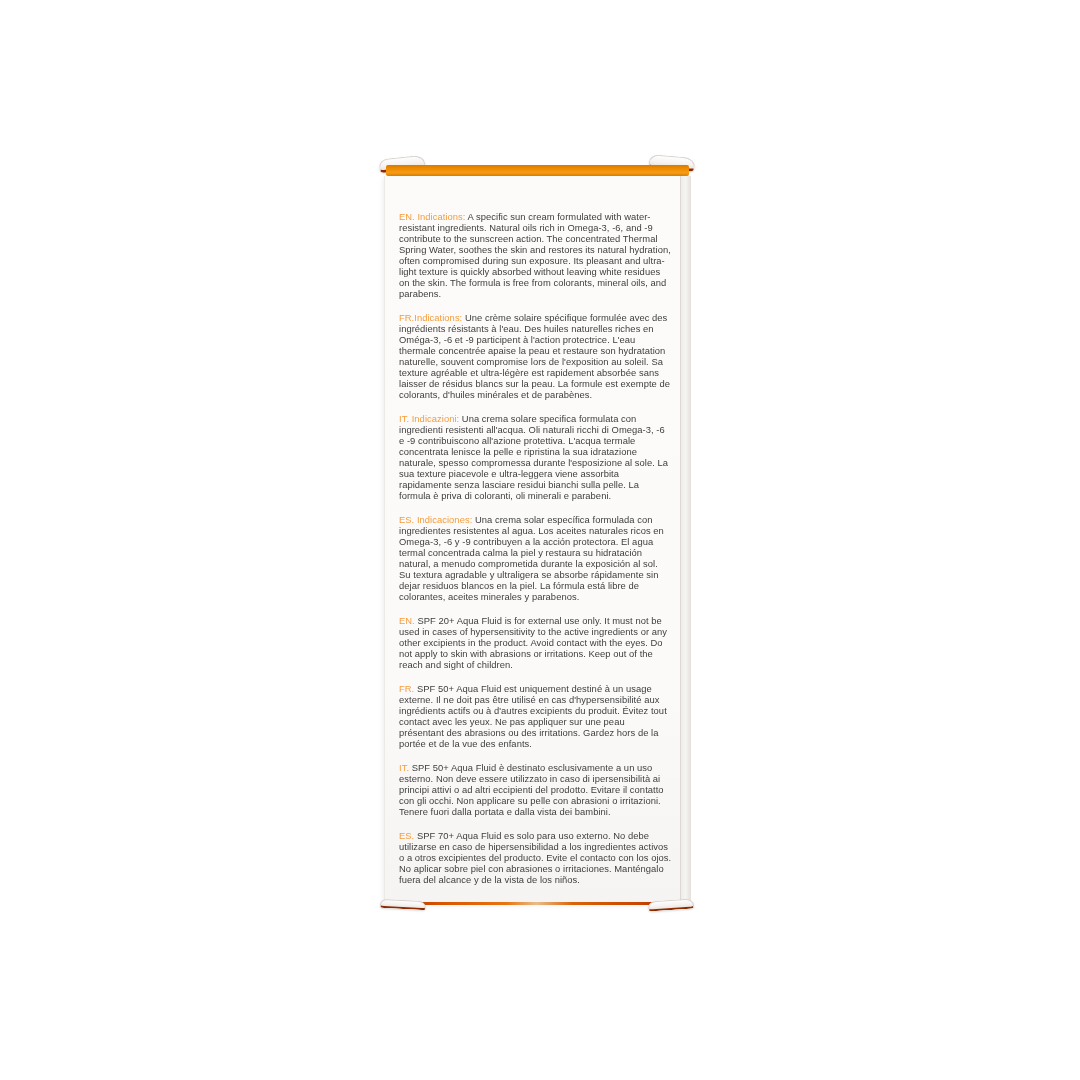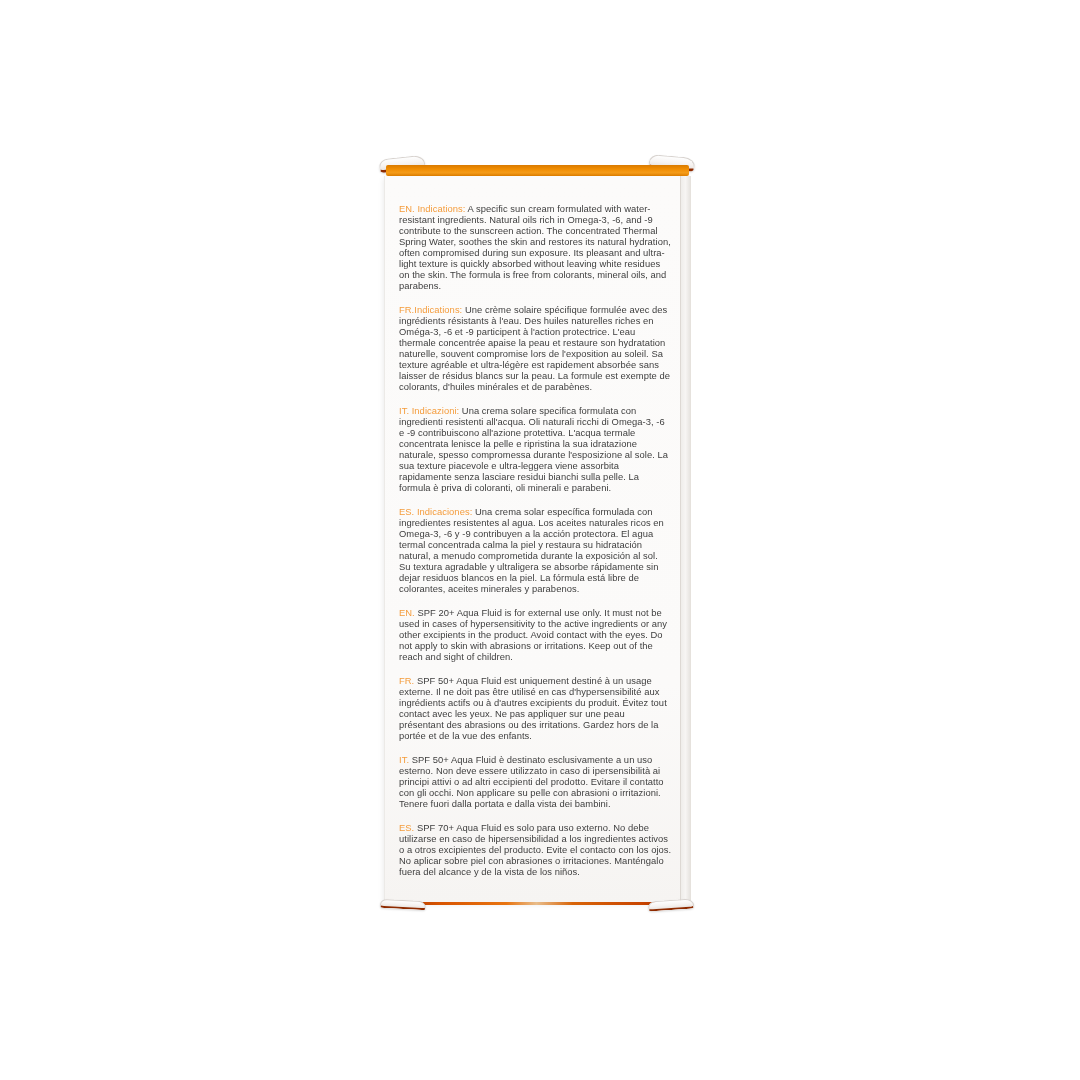--- a/index.html
+++ b/index.html
@@ -61,21 +61,21 @@
   .bottom-edge{
     position:absolute;left:2px;right:4px;bottom:0;height:3px;
     background:linear-gradient(90deg,#9c3000 0%,#d85400 18%,#e87410 40%,#e8bc8a 50%,#d86408 62%,#c84400 85%,#8e2600 100%);
     border-radius:2px;
   }
   
   .text-col{
     position:absolute;left:14px;top:23px;width:273px;
   }
   .para{
-    margin:4px 0 13px 0;
+    margin:12px 0 13px 0;
     font-size:9.4px;
     line-height:11px;
     color:var(--body,#3E3E3E);
     letter-spacing:0.05px;
     text-align:left;
   }
   .lab{
     color:var(--label,#F49C3C);
   }
 </style>

